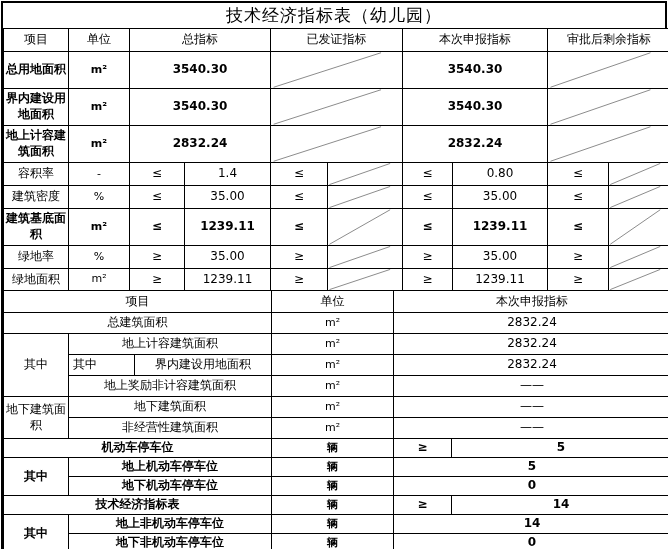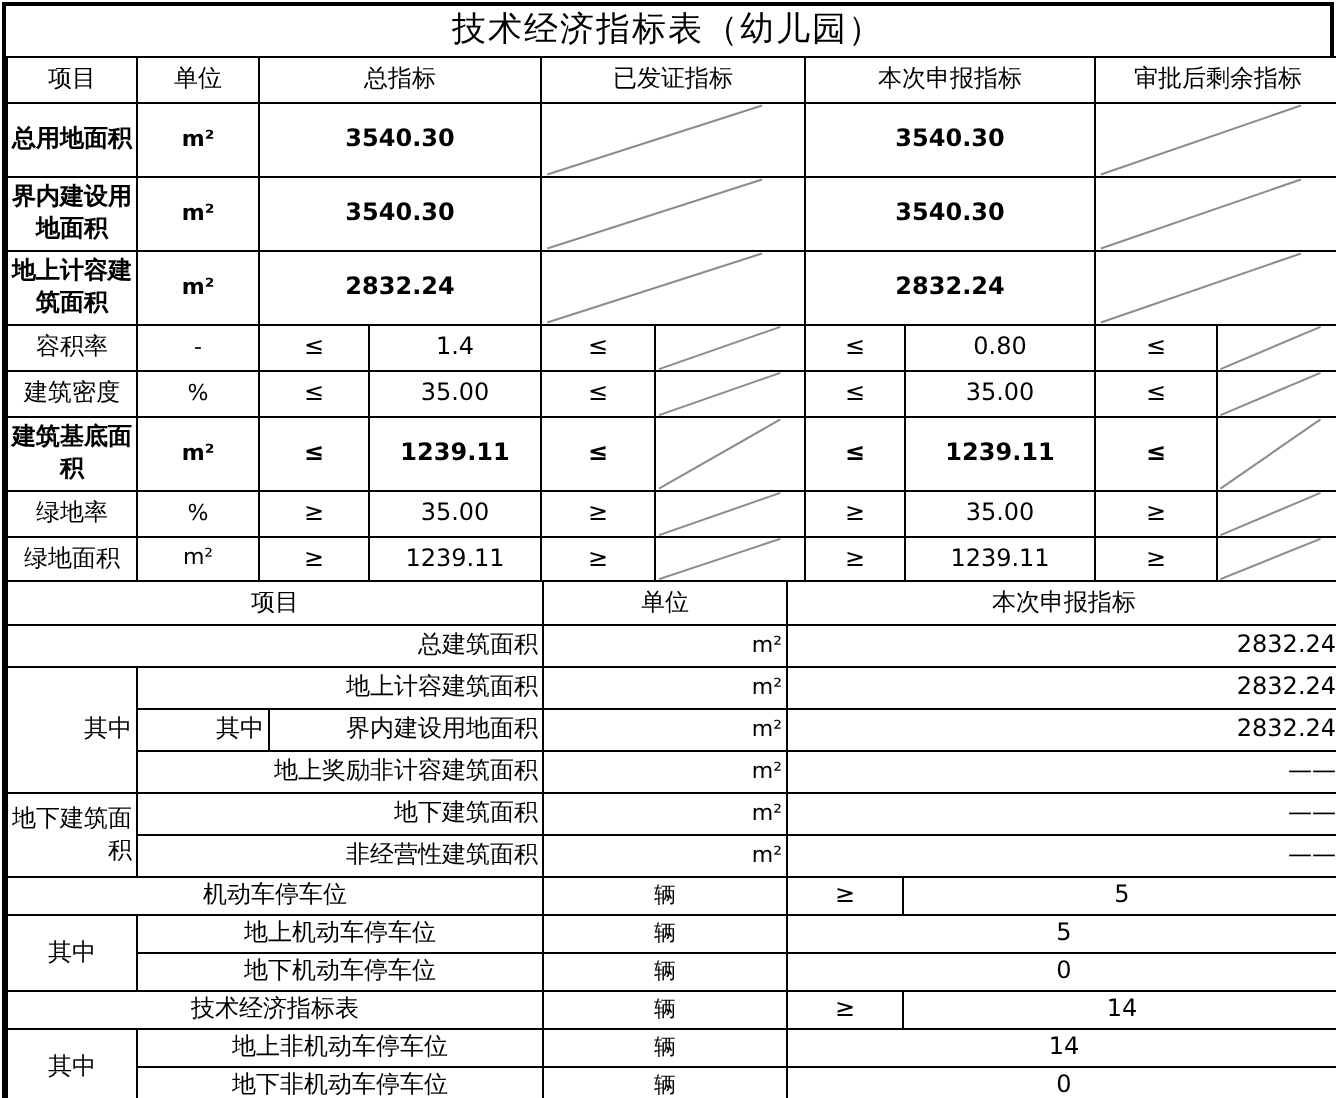--- a/index.html
+++ b/index.html
@@ -30,22 +30,22 @@
     vertical-align:middle;
     font-size:12px;
     line-height:1.3;
     padding:0 2px;
     overflow:hidden;
     background:#fff;
   }
   tr.h22 td{height:22px;}
   tr.h36 td{height:36px;font-weight:bold;}
   tr.h21 td{height:21px;}
-  tr.h20 td{height:20px;text-align:right;}
-  tr.h18 td{height:18px;}
+  tr.h20 td{height:20px;}
+  tr.h18 td{height:18px;font-weight:bold;}
   td.unit{font-size:11px;margin-left:32px;}
   td.op{font-size:12px;}
   td.left{text-align:left;padding-left:4px;}
   td.diag{position:relative;padding:0;}
   .diag svg{position:absolute;left:0;top:0;width:100%;height:100%;display:block;}
   .diag line{stroke:#8c8c8c;stroke-width:1;vector-effect:non-scaling-stroke;}
 </style>
 </head>
 <body>
 

